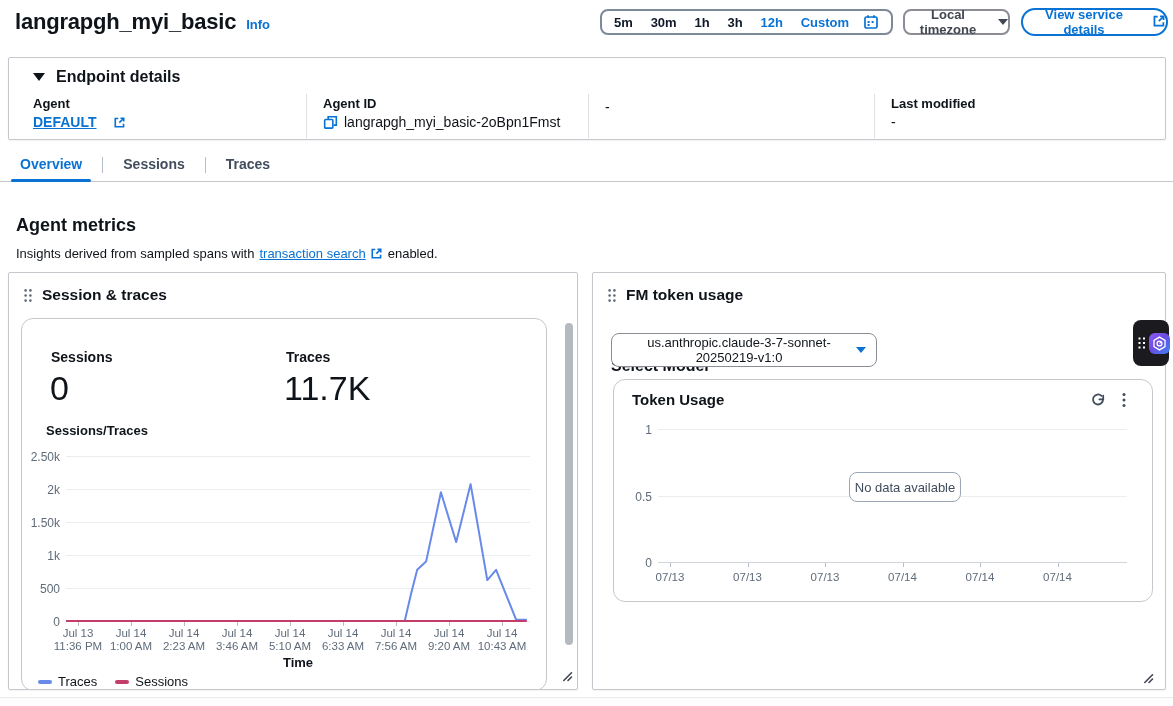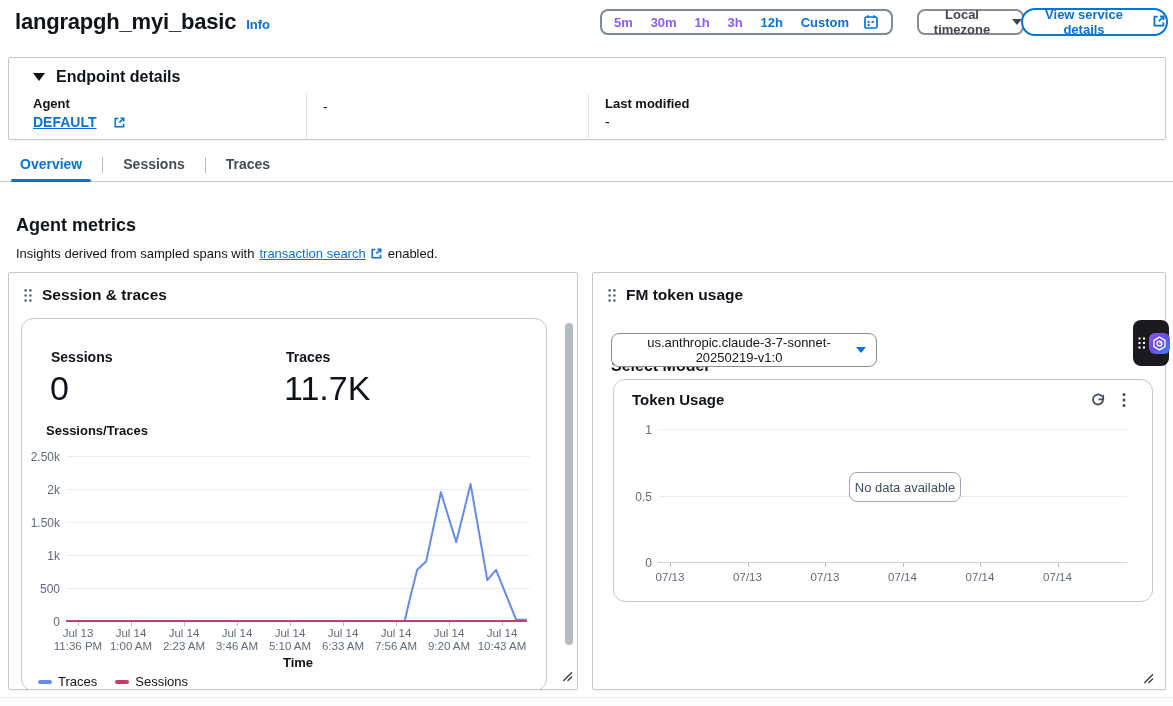--- a/index.html
+++ b/index.html
@@ -12,27 +12,27 @@
   .abs { position:absolute; }
   .card { background:#fff; border:1px solid #c6c6cd; border-radius:2px; box-shadow:0 1px 2px rgba(0,7,22,.05); }
 
   
   .page-title-row { left:15px; top:9px; display:flex; align-items:baseline; gap:10px; }
   .page-title { font-size:22px; font-weight:bold; letter-spacing:-0.2px; }
   .info-link { font-size:13px; font-weight:bold; color:#0972d3; text-decoration:none; cursor:pointer; }
 
   .seg { left:600px; top:9px; width:293px; height:26px; border:2px solid #7d8998; border-radius:8px;
          display:flex; align-items:center; justify-content:space-between; padding:0 12px; background:#fff; }
-  .seg-item { font-size:13px; font-weight:bold; color:#8b5cf6; cursor:pointer; white-space:nowrap; }
+  .seg-item { font-size:13px; font-weight:bold; color:#0f172a; cursor:pointer; white-space:nowrap; }
   .seg-item.selected, .seg-item.custom { color:#0972d3; }
   .cal-icon { display:inline-flex; margin-left:-4px; cursor:pointer; }
 
   .tz-btn { left:903px; top:9px; width:107px; height:26px; border:2px solid #8c8c94; border-radius:8px; background:#fff;
             display:flex; align-items:center; justify-content:center; gap:7px; font-size:13px; font-weight:bold; color:#424650; cursor:pointer;
-            font-family:"Liberation Sans",sans-serif;margin-left:14px; }
+            font-family:"Liberation Sans",sans-serif; }
   .caret-down { width:0; height:0; border-left:5px solid transparent; border-right:5px solid transparent; border-top:6px solid #424650; }
   .caret-down.blue { border-top-color:#0972d3; }
   .vsd-btn { left:1021px; top:8px; width:147px; height:28px; border:2px solid #0972d3; border-radius:20px; background:#fff;
              display:flex; align-items:center; justify-content:center; gap:7px; font-size:13px; font-weight:bold; color:#0972d3; cursor:pointer;
              font-family:"Liberation Sans",sans-serif; }
 
   
   .ep-card { left:8px; top:57px; width:1158px; height:83px; }
   .ep-head { position:absolute; left:24px; top:10px; display:flex; align-items:center; gap:11px; cursor:pointer; }
   .tri-down { width:0; height:0; border-left:6px solid transparent; border-right:6px solid transparent; border-top:8px solid #0f141a; }
@@ -152,20 +152,32 @@
       <div class="ep-label">Agent</div>
       <div class="ep-value">
         <a class="ep-link">
           <span>DEFAULT</span>
           <svg width="13" height="13" viewBox="0 0 16 16" fill="none" stroke="#0972d3" stroke-width="2">
               <path d="M6.5 3H2.8v10.2H13V9.5"></path>
               <path d="M9.2 2.8h4v4"></path>
               <path d="M13 3L7.8 8.2"></path>
             </svg>
         </a>
+      </div>
+    </div>
+    <div class="ep-col">
+      <div class="ep-label">Agent ID</div>
+      <div class="ep-value">
+        <span style="display:inline-flex">
+          <svg width="15" height="15" viewBox="0 0 16 16" fill="none" stroke="#0972d3" stroke-width="1.7">
+              <path d="M5.5 4.8V1.8h8.7v9h-3"></path>
+              <rect x="1.8" y="4.8" width="8.7" height="9.2" rx="1"></rect>
+            </svg>
+        </span>
+        <span>langrapgh_myi_basic-2oBpn1Fmst</span>
       </div>
     </div>
     <div class="ep-col">
       <div class="ep-value">-</div>
     </div>
     <div class="ep-col">
       <div class="ep-label">Last modified</div>
       <div class="ep-value">-</div>
     </div>
   </div>

